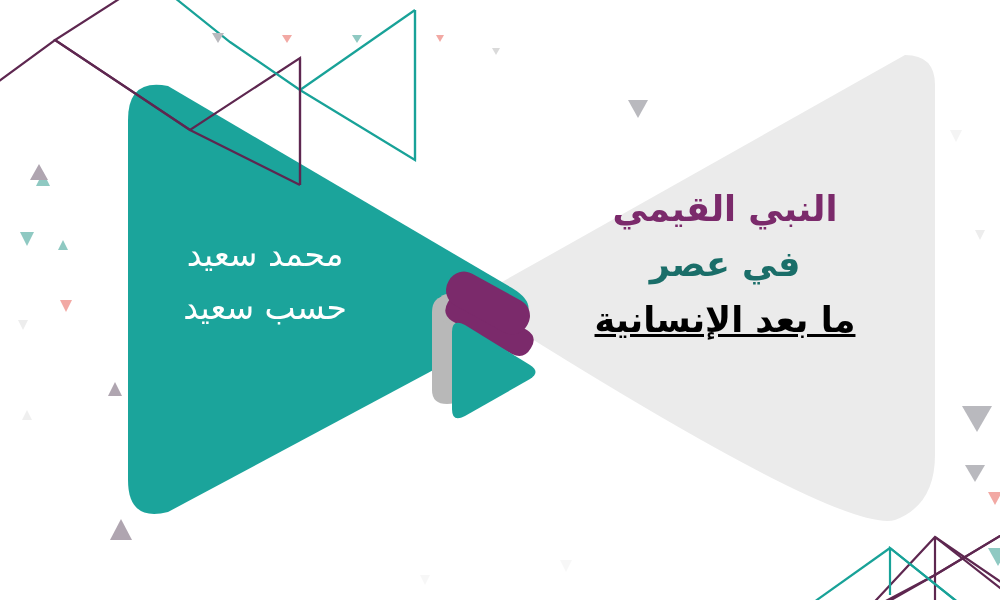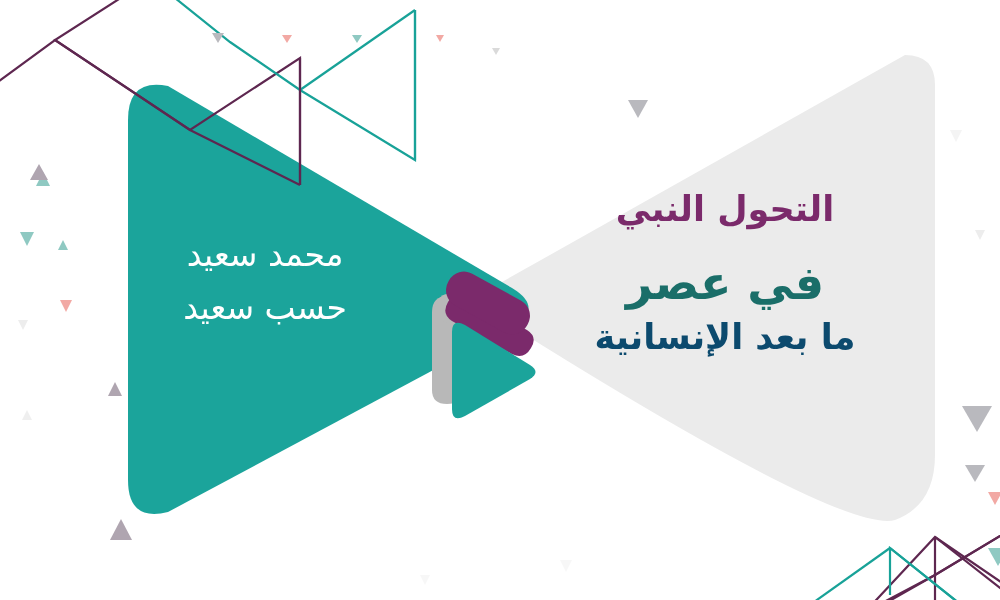--- a/index.html
+++ b/index.html
@@ -62,27 +62,29 @@
   }
   .title-line {
     display: block;
     white-space: nowrap;
   }
   .t-line1 {
     font-size: 35px;
     color: #7B2A6B;
   }
   .t-line2 {
-    font-size: 46px;
+    font-size: 35px;
     color: #1A6E69;
-    margin-top: 20px;
+    margin-top: 8px;
   }
   .t-line3 {
     font-size: 35px;
-    color: #0c4a6e;
+    color: #000000;
+    margin-top: 10px;
+    text-decoration: underline;
   }
 </style>
 </head>
 <body>
 
 <div id="cover">
 
   <svg id="bg-svg" viewBox="0 0 1000 600" xmlns="http://www.w3.org/2000/svg">
 
     <g>
@@ -188,20 +190,20 @@
   </svg>
 
   <div class="txt-layer">
 
     <div class="author-block">
       <span class="author-line">محمد سعيد</span>
       <span class="author-line">حسب سعيد</span>
     </div>
 
     <div class="title-block">
-      <span class="title-line t-line1">التحول النبي</span>
+      <span class="title-line t-line1">النبي القيمي</span>
       <span class="title-line t-line2">في عصر</span>
       <span class="title-line t-line3">ما بعد الإنسانية</span>
     </div>
 
   </div>
 
 </div>
 
 </body></html>

